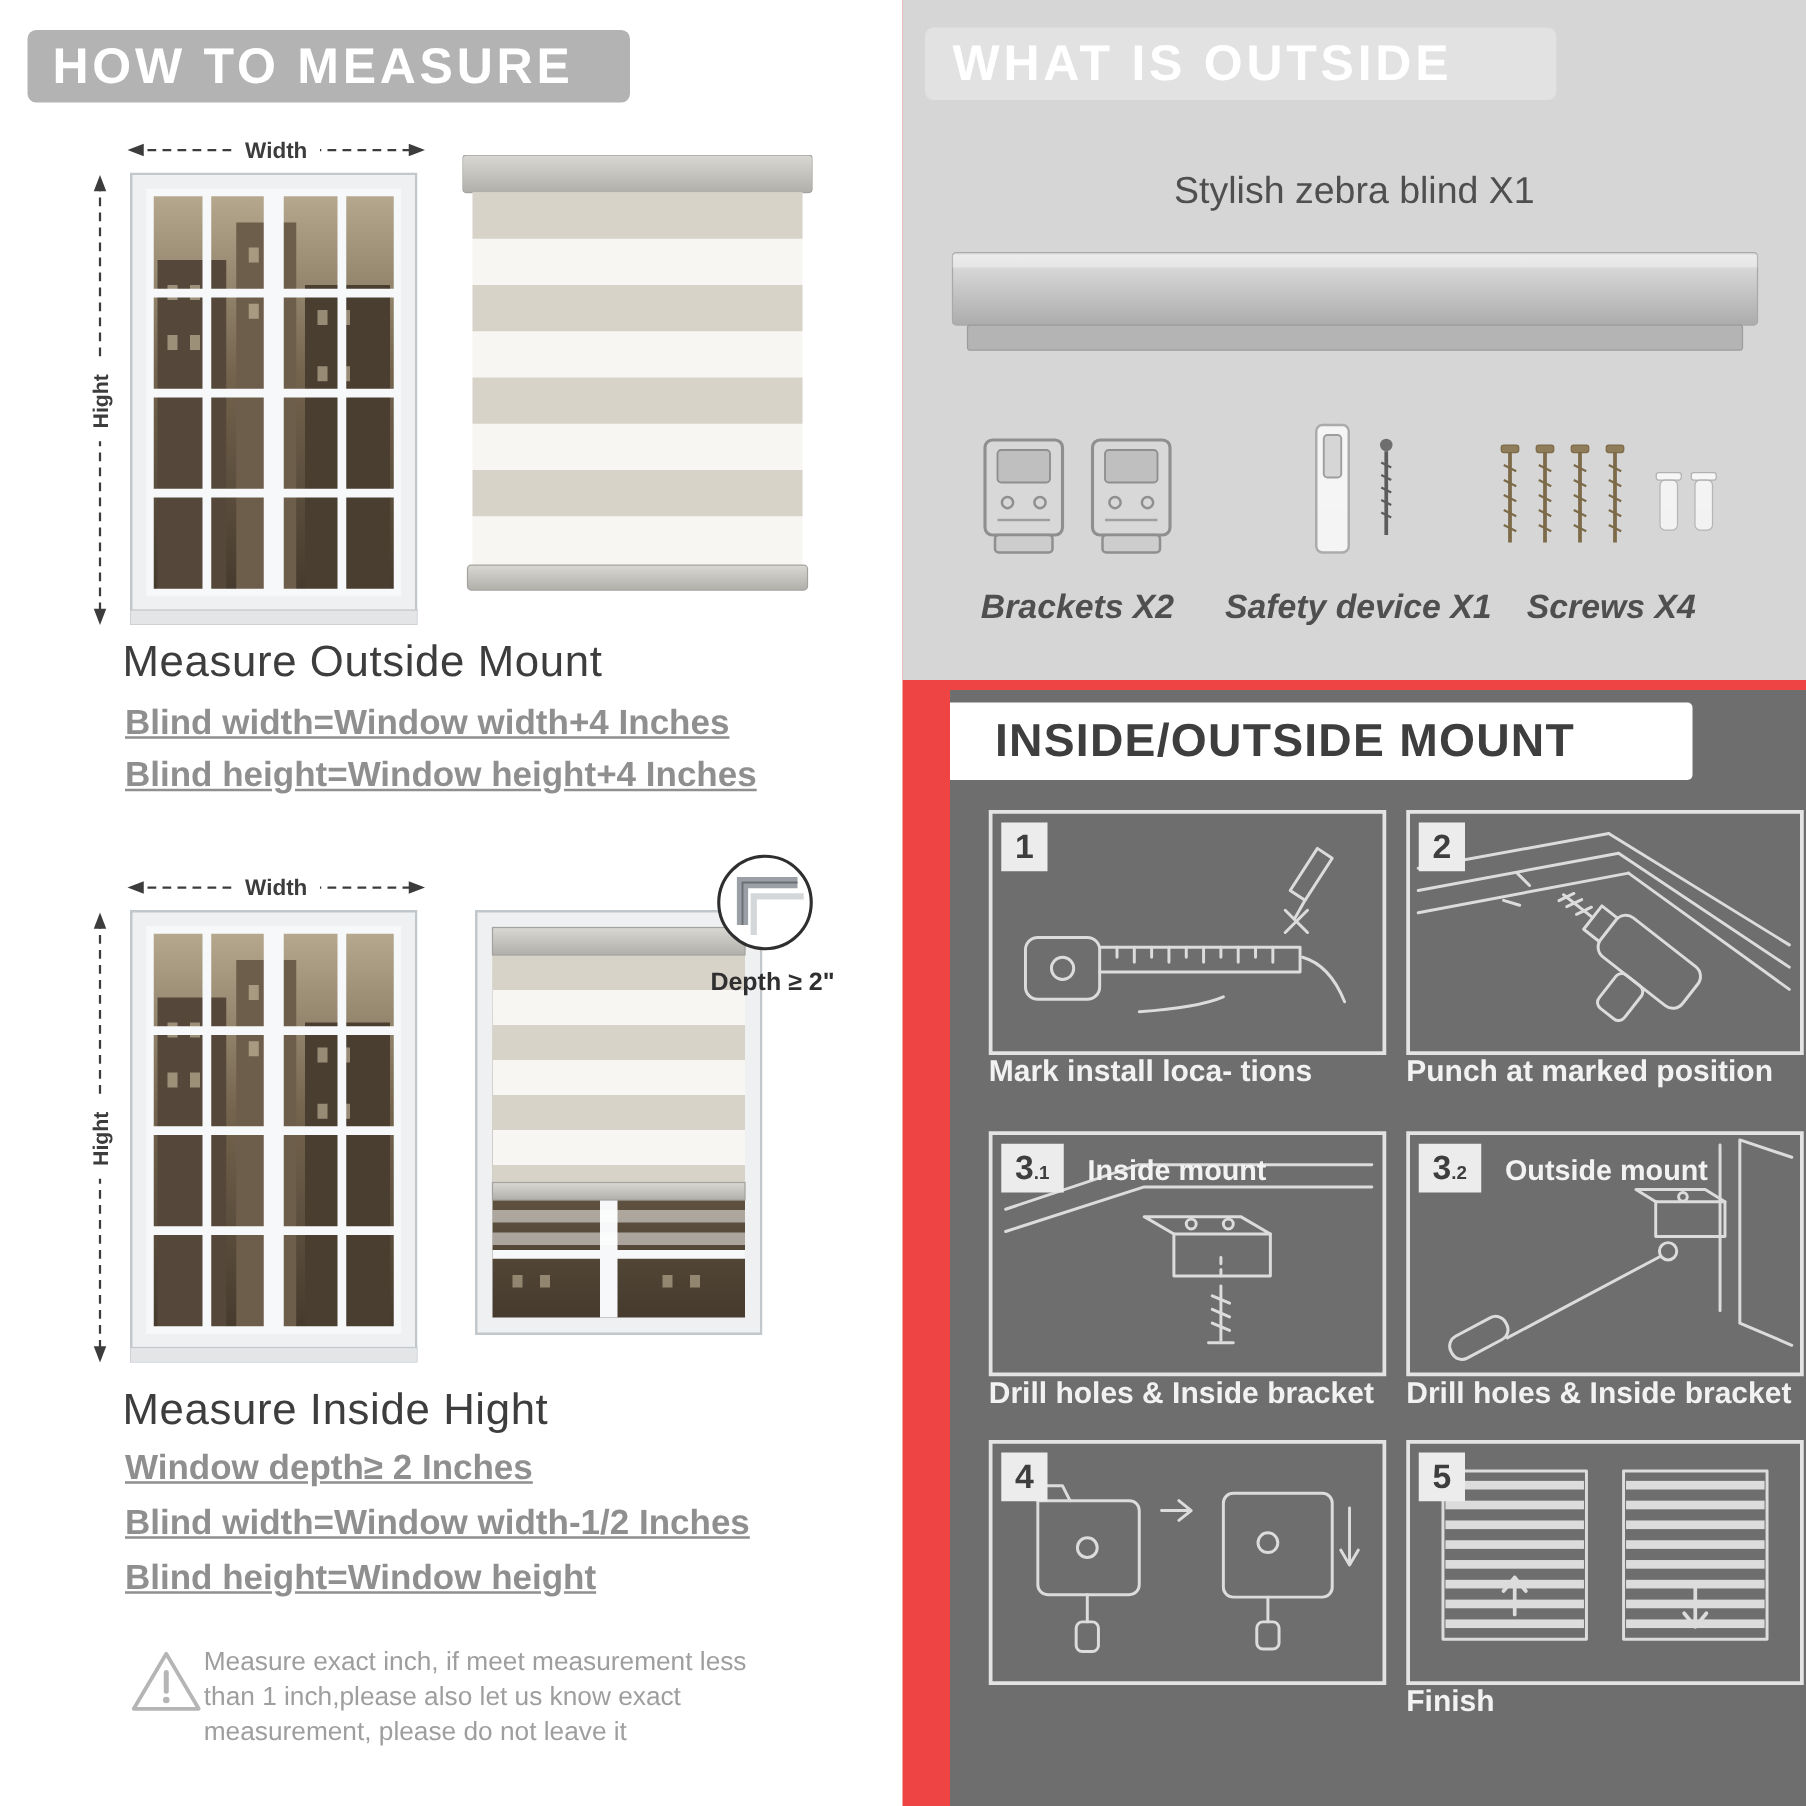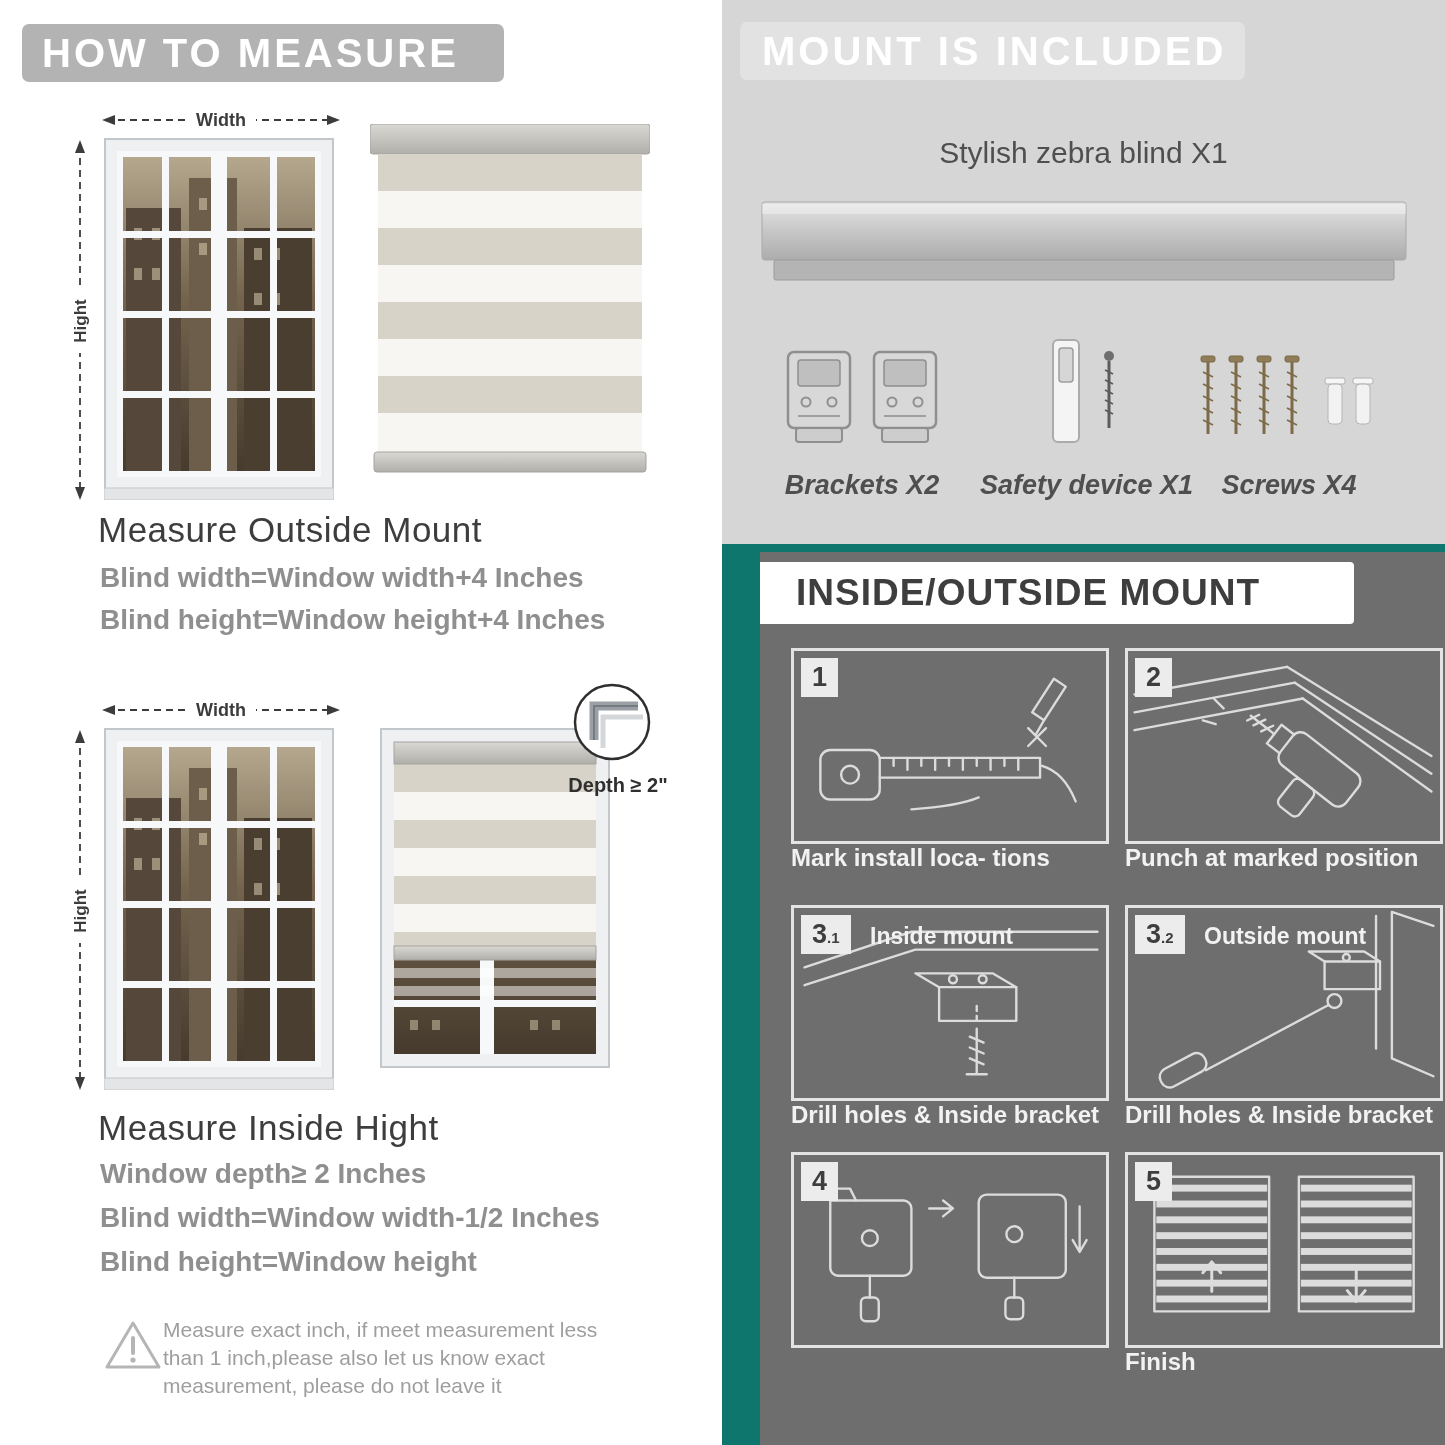--- a/index.html
+++ b/index.html
@@ -1,29 +1,29 @@
 <!DOCTYPE html>
 <html><head>
 <meta charset="utf-8">
 <style>
   * { margin:0; padding:0; box-sizing:border-box; }
   body { font-family:"Liberation Sans", sans-serif; background:#ffffff; }
-  .canvas { position:relative; width:1445px; height:1445px; background:#0f766e; overflow:hidden; }
+  .canvas { position:relative; width:1445px; height:1445px; background:#ef4444; overflow:hidden; }
   .abs { position:absolute; }
   svg text { font-family:"Liberation Sans", sans-serif; }
 
   
   .left { position:absolute; left:0; top:0; width:722px; height:1445px; background:#ffffff; }
   .banner-left {
     position:absolute; left:22px; top:24px; width:482px; height:58px;
     background:#b3b3b3; border-radius:7px; color:#ffffff;
     font-size:40px; font-weight:bold; letter-spacing:3px; line-height:58px; padding-left:20px;
   }
   .left-heading { position:absolute; left:98px; font-size:35px; font-weight:normal; color:#3d3d3d; letter-spacing:.5px; }
-  .gray-line { position:absolute; left:100px; font-size:28px; font-weight:bold; color:#8f8f8f; }
+  .gray-line { position:absolute; left:100px; font-size:28px; font-weight:bold; color:#8f8f8f;text-decoration:underline; }
   .note-row { position:absolute; left:103px; top:1316px; width:540px; display:flex; align-items:flex-start; }
   .note-text { width:445px; font-size:21px; line-height:1.34; color:#9e9e9e; }
 
   
   .included { position:absolute; left:722px; top:0; width:723px; height:544px; background:#d6d6d6; }
   .banner-included {
     position:absolute; left:18px; top:22px; width:505px; height:58px;
     background:#e2e2e2; border-radius:7px; color:#ffffff;
     font-size:40px; font-weight:bold; letter-spacing:3px; line-height:58px; padding-left:22px;
   }
@@ -215,21 +215,21 @@
       <svg width="60" height="58" viewBox="0 0 60 58">
         <path d="M30,7 L56,51 H4 Z" fill="none" stroke="#b5b5b5" stroke-width="3" stroke-linejoin="round"></path>
         <line x1="30" y1="22" x2="30" y2="37" stroke="#b5b5b5" stroke-width="4" stroke-linecap="round"></line>
         <circle cx="30" cy="44" r="2.6" fill="#b5b5b5"></circle>
       </svg>
       <div class="note-text">Measure exact inch, if meet measurement less than 1 inch,please also let us know exact measurement, please do not leave it</div>
     </div>
   </section>
 
   <section class="included">
-    <div class="banner-included">MOUNT IS INCLUDED</div>
+    <div class="banner-included">WHAT IS OUTSIDE</div>
     <div class="blind-label">Stylish zebra blind X1</div>
 
     <div class="rail-wrap">
       <svg width="648" height="96" viewBox="0 0 648 96">
         <rect x="2" y="6" width="644" height="58" rx="3" fill="url(#railG)" stroke="#a9a9a9" stroke-width="1"></rect>
         <rect x="2" y="8" width="644" height="10" fill="#ffffff" opacity="0.35"></rect>
         <rect x="14" y="64" width="620" height="20" rx="2" fill="#b4b4b4" stroke="#9c9c9c" stroke-width="1"></rect>
       </svg>
     </div>
 

